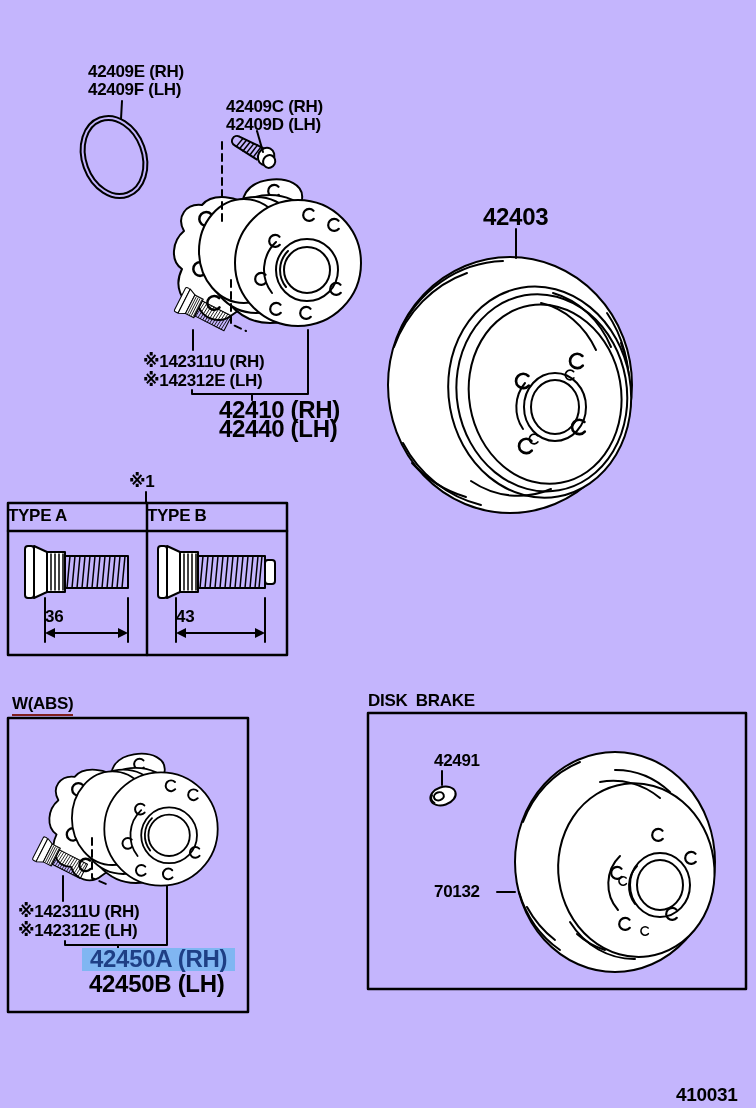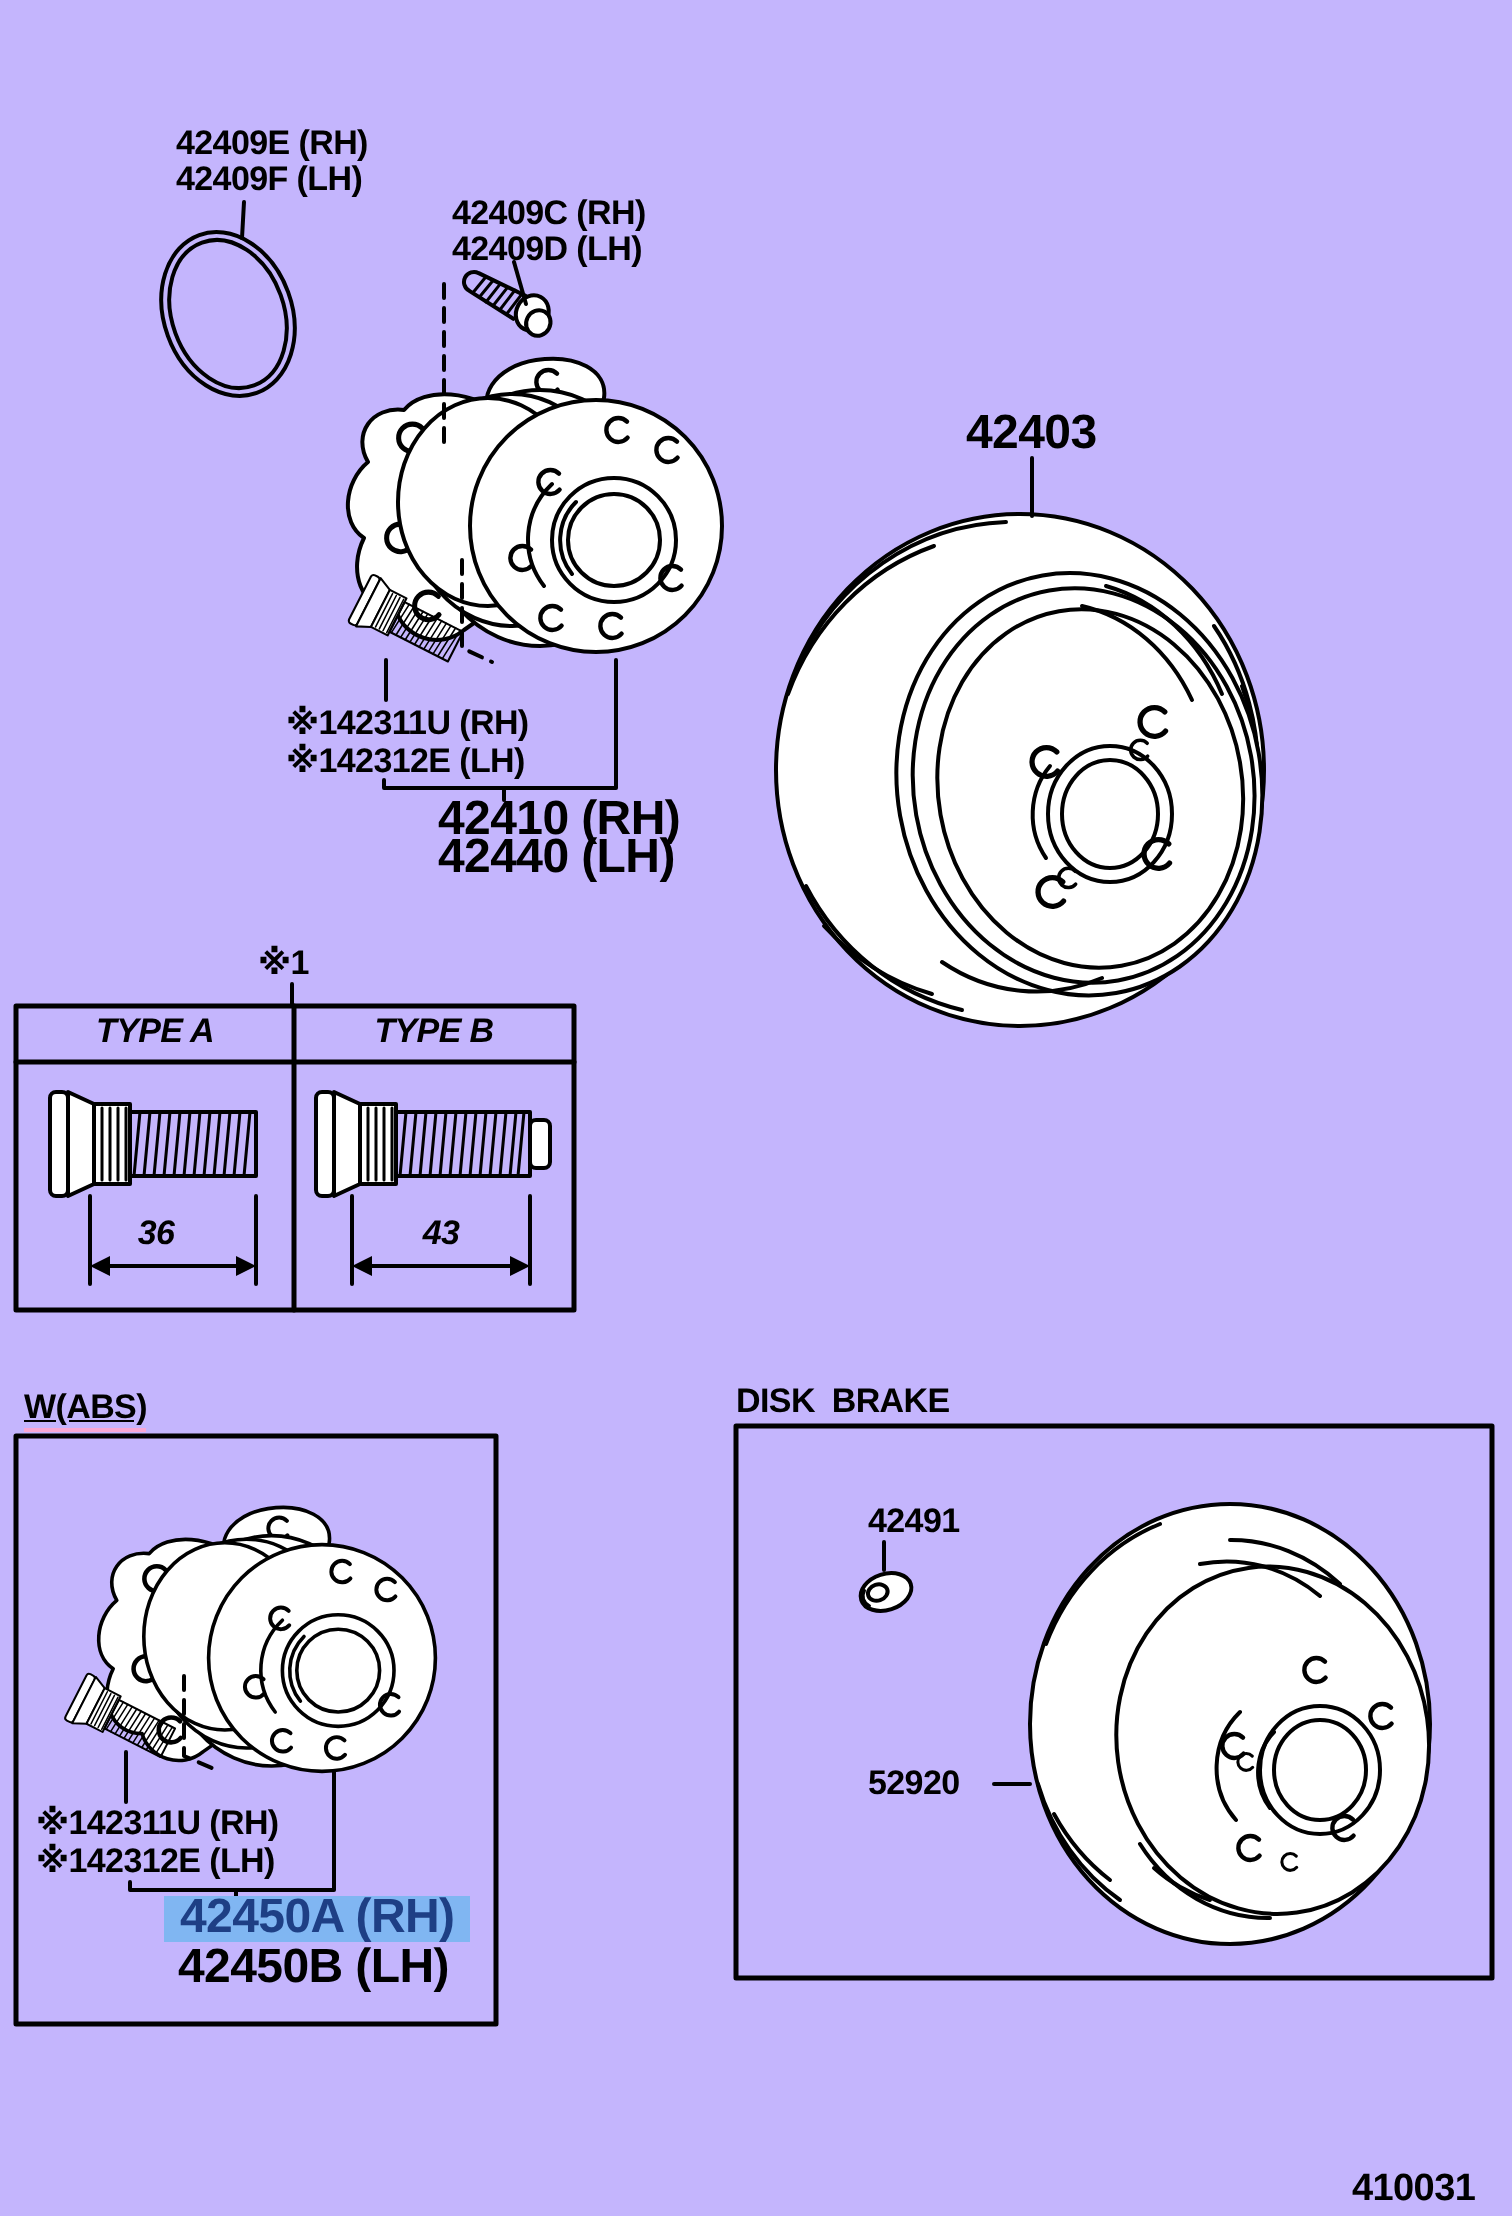--- a/index.html
+++ b/index.html
@@ -9,22 +9,22 @@
   .ln{stroke:#000;stroke-width:2;fill:none;stroke-linecap:round;stroke-linejoin:round;}
   .wf{stroke:#000;stroke-width:2;fill:#fff;stroke-linejoin:round;}
   .thin{stroke:#000;stroke-width:1.5;fill:none;stroke-linecap:round;}
   .thick{stroke-width:2.5;}
   .dash{stroke-dasharray:7 5;}
   .cm{stroke:#000;stroke-width:2.2;fill:none;stroke-linecap:round;}
   .fillb{fill:#000;stroke:none;}
   .lbl{position:absolute;font-weight:bold;font-size:17px;line-height:19px;
        letter-spacing:-0.3px;color:#000;white-space:nowrap;}
   .big{font-size:24px;line-height:20px;}
-  .cell{text-align:center;font-style:italic;}
-  .underl{border-bottom:2px solid #f9a8d4;padding-bottom:1px;text-decoration:underline;}
+  .cell{text-align:left;}
+  .underl{border-bottom:2px solid #7f1d1d;padding-bottom:1px;}
   .hl{background:var(--hl-bg,#80b6f2);color:var(--hl-tx,#1e3f85);padding:1px 8px 2px;}
   .docnum{font-size:19px;}
   .wsp{word-spacing:4px;}
 </style>
 </head>
 <body>
 
 <div class="page">
 
 <svg width="756" height="1108" viewBox="0 0 756 1108">
@@ -210,17 +210,17 @@
 
 <div class="lbl underl" style="left:12px;top:694px">W(ABS)</div>
 <div class="lbl wsp" style="left:368px;top:691px">DISK BRAKE</div>
 
 <div class="lbl" style="left:18px;top:902px">※142311U (RH)</div>
 <div class="lbl" style="left:18px;top:921px">※142312E (LH)</div>
 <div class="lbl big hl" style="left:82px;top:948px">42450A (RH)</div>
 <div class="lbl big" style="left:89px;top:974px">42450B (LH)</div>
 
 <div class="lbl" style="left:434px;top:751px">42491</div>
-<div class="lbl" style="left:434px;top:882px">52920</div>
+<div class="lbl" style="left:434px;top:882px">70132</div>
 
 <div class="lbl docnum" style="left:676px;top:1085px">410031</div>
 
 </div>
 
 </body></html>

